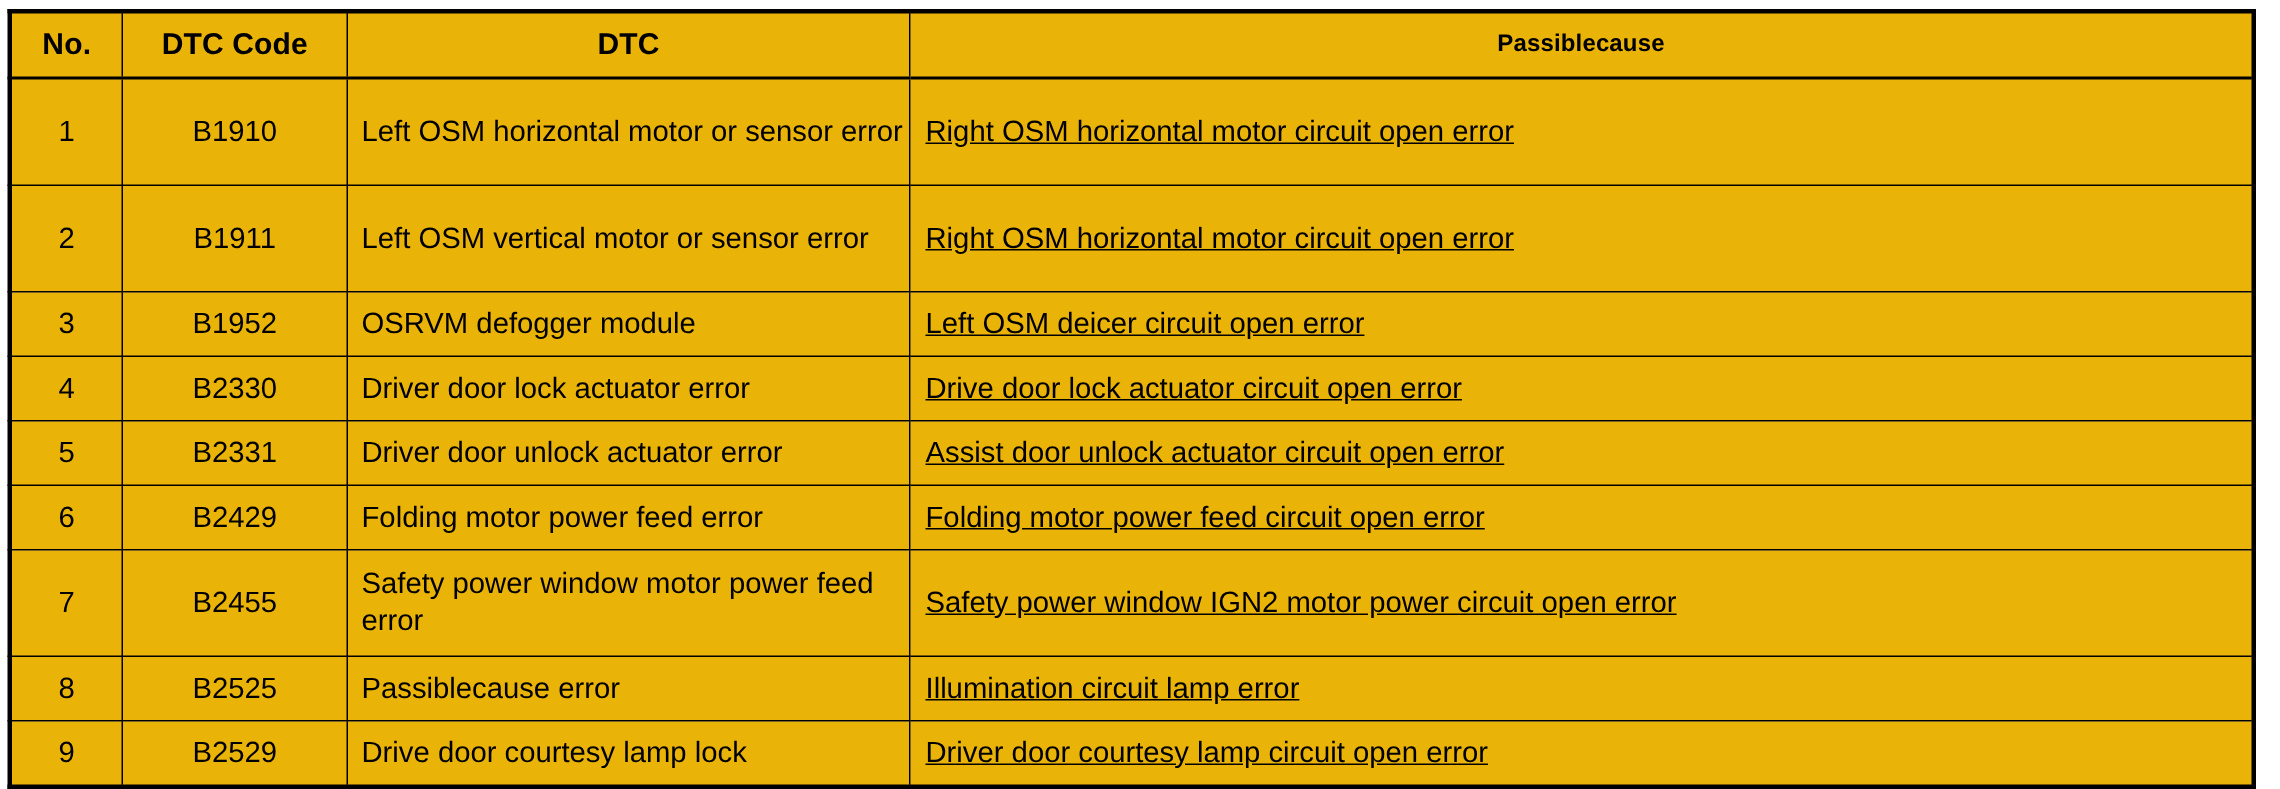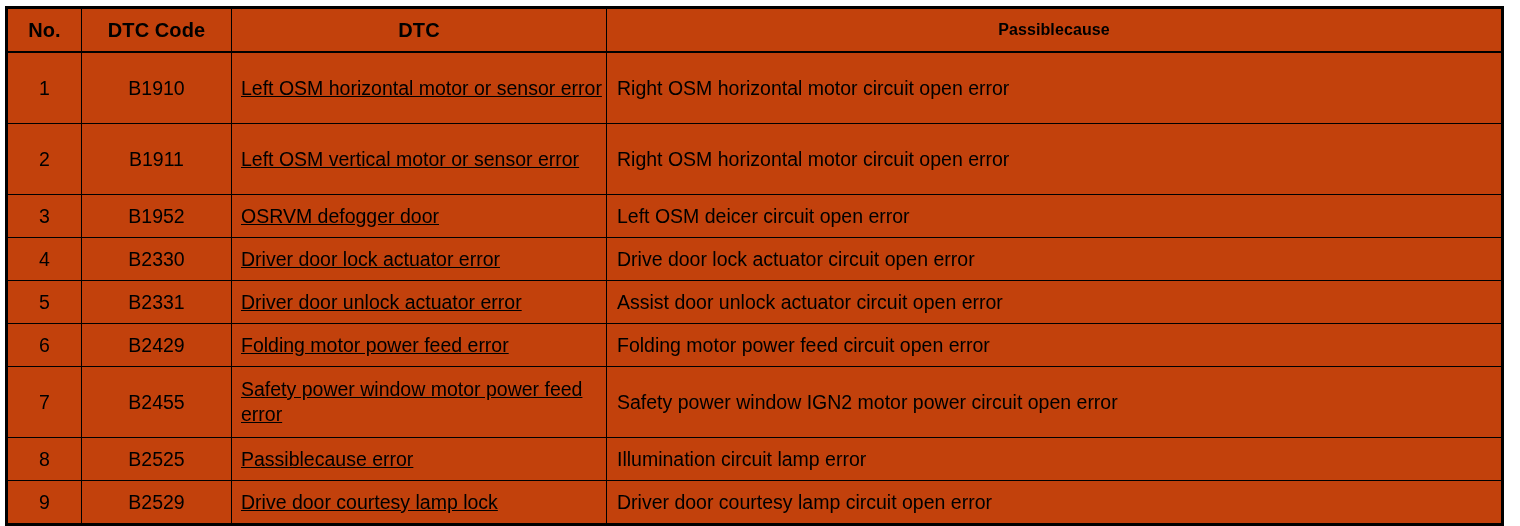--- a/index.html
+++ b/index.html
@@ -33,21 +33,21 @@
     border: 3px solid #000000;
     background: #ffffff;
     table-layout: fixed;
   }
 
   .dtc-table td,
   .dtc-table th {
     border: 1px solid #000000;
     padding: 0 6px;
     vertical-align: middle;
-    background: #c2410c;
+    background: #eab308;
   }
 
   
   col.c-no    { width: 75px; }
   col.c-code  { width: 150px; }
   col.c-dtc   { width: 375px; }
   col.c-cause { width: 896px; }
 
   
   .hdr th {
@@ -73,25 +73,25 @@
     text-align: center;
     white-space: nowrap;
   }
   td.col-dtc,
   td.col-cause {
     text-align: left;
   }
   td.col-dtc {
     padding-left: 9px;
     padding-right: 4px;
-    text-decoration: underline;
   }
   td.col-cause {
     padding-left: 10px;
     padding-right: 6px;
+    text-decoration: underline;
   }
 
   tr.row-tall td { height: 70px; }
   tr.row-short td { height: 42px; }
 
   tr.last-row td { border-bottom: none; }
 </style>
 </head>
 <body>
 
@@ -126,21 +126,21 @@
       <tr class="row-tall">
         <td class="col-no">2</td>
         <td class="col-code">B1911</td>
         <td class="col-dtc">Left OSM vertical motor or sensor error</td>
         <td class="col-cause">Right OSM horizontal motor circuit open error</td>
       </tr>
 
       <tr class="row-short">
         <td class="col-no">3</td>
         <td class="col-code">B1952</td>
-        <td class="col-dtc">OSRVM defogger door</td>
+        <td class="col-dtc">OSRVM defogger module</td>
         <td class="col-cause">Left OSM deicer circuit open error</td>
       </tr>
 
       <tr class="row-short">
         <td class="col-no">4</td>
         <td class="col-code">B2330</td>
         <td class="col-dtc">Driver door lock actuator error</td>
         <td class="col-cause">Drive door lock actuator circuit open error</td>
       </tr>
 

